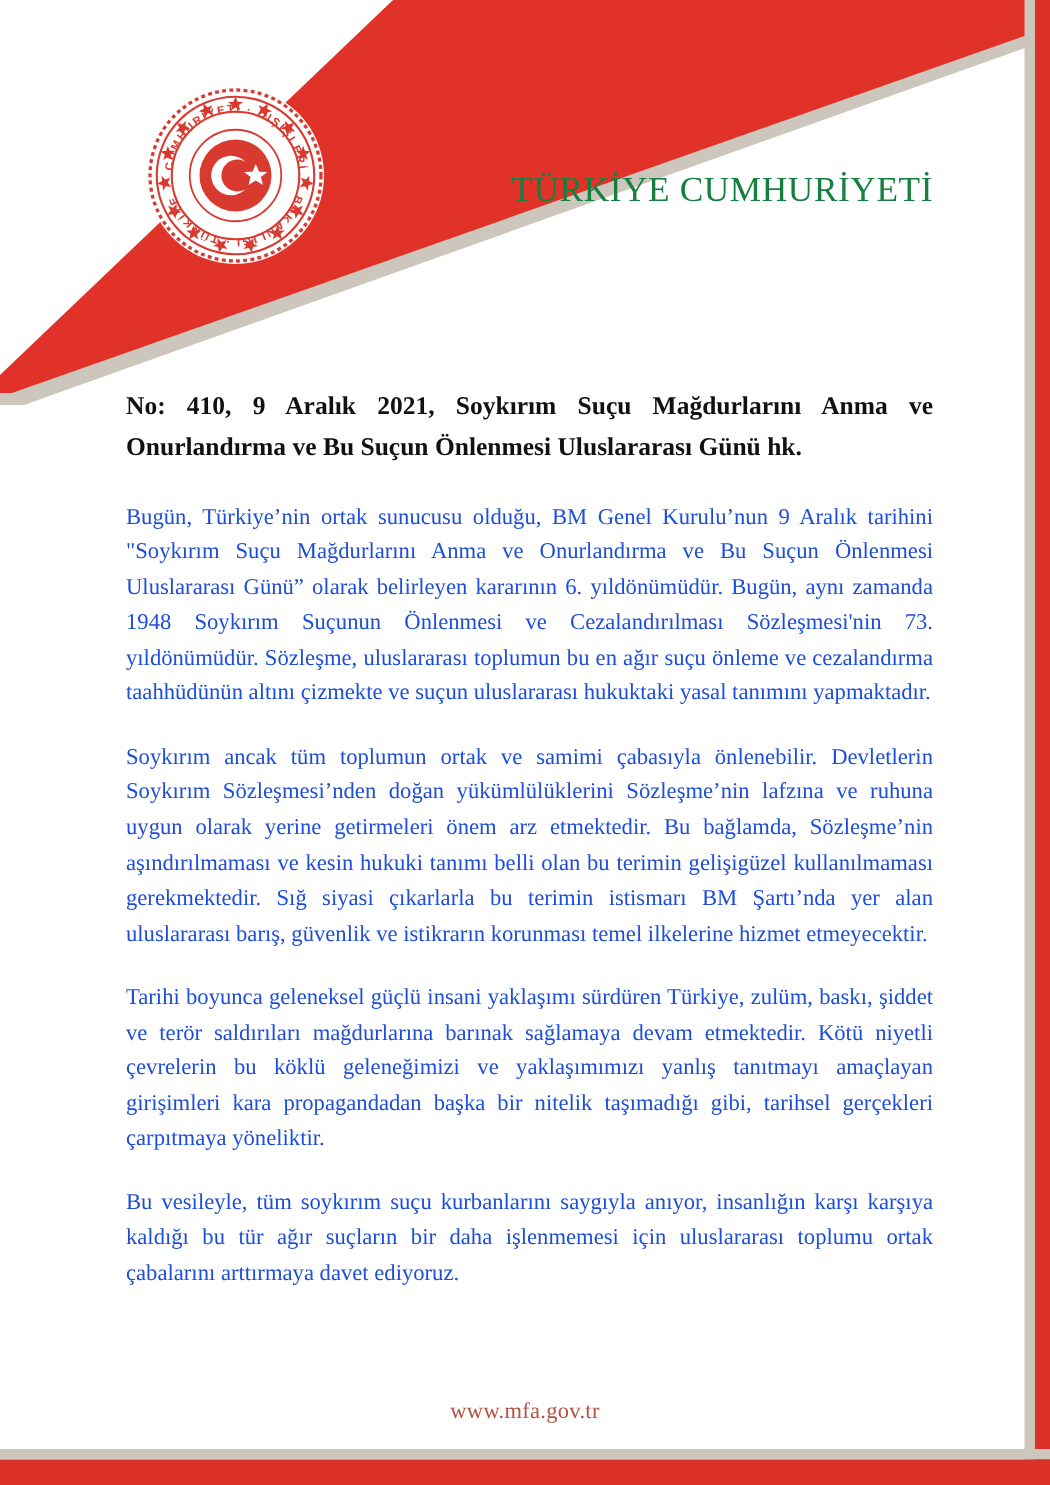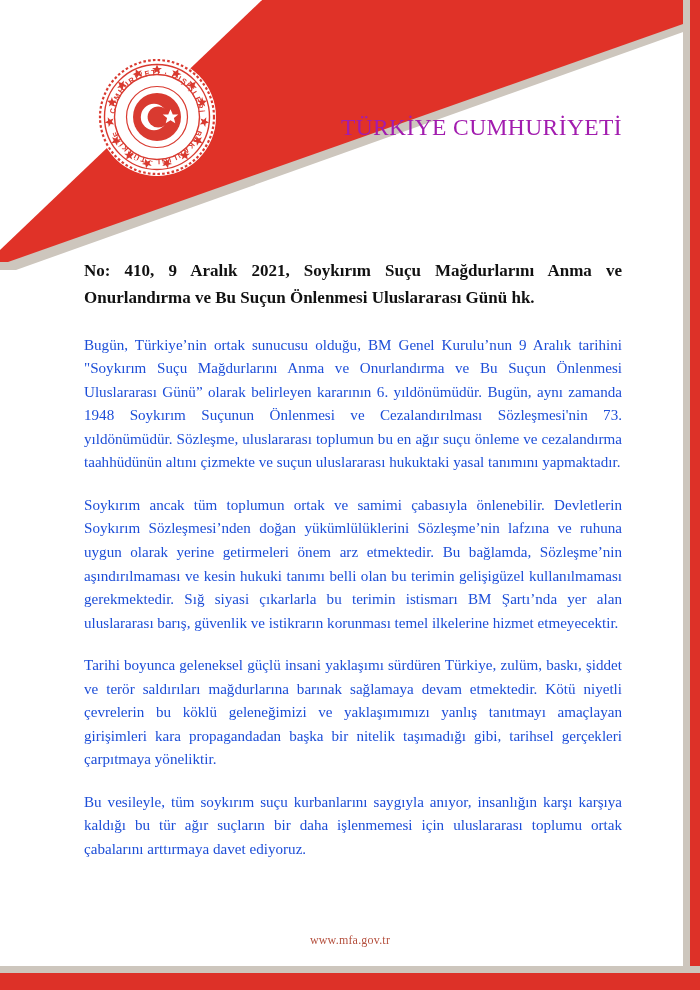--- a/index.html
+++ b/index.html
@@ -41,21 +41,21 @@
     height: 122px;
   }
   .emblem svg { display: block; }
 
   
   .ministry-title {
     position: absolute;
     right: 78px;
     top: 112px;
     text-align: right;
-    color: #a21caf;
+    color: #15803d;
     font-family: "Liberation Serif", "DejaVu Serif", serif;
     font-size: 23.5px;
     line-height: 1.33;
     letter-spacing: 0.4px;
     white-space: nowrap;
   }
   .ministry-title .line1,
   .ministry-title .line2 { display: block; }
 
   
@@ -85,21 +85,21 @@
   .doc-para:last-child { margin-bottom: 0; }
 
   
   .footer-url {
     position: absolute;
     left: 0;
     right: 0;
     top: 933px;
     text-align: center;
     color: #b5513f;
-    font-size: 12px;
+    font-size: 15px;
     letter-spacing: 0.2px;
   }
 
   
   .edge-beige-v {
     position: absolute;
     top: 0;
     left: 683px;
     width: 7px;
     height: 990px;

